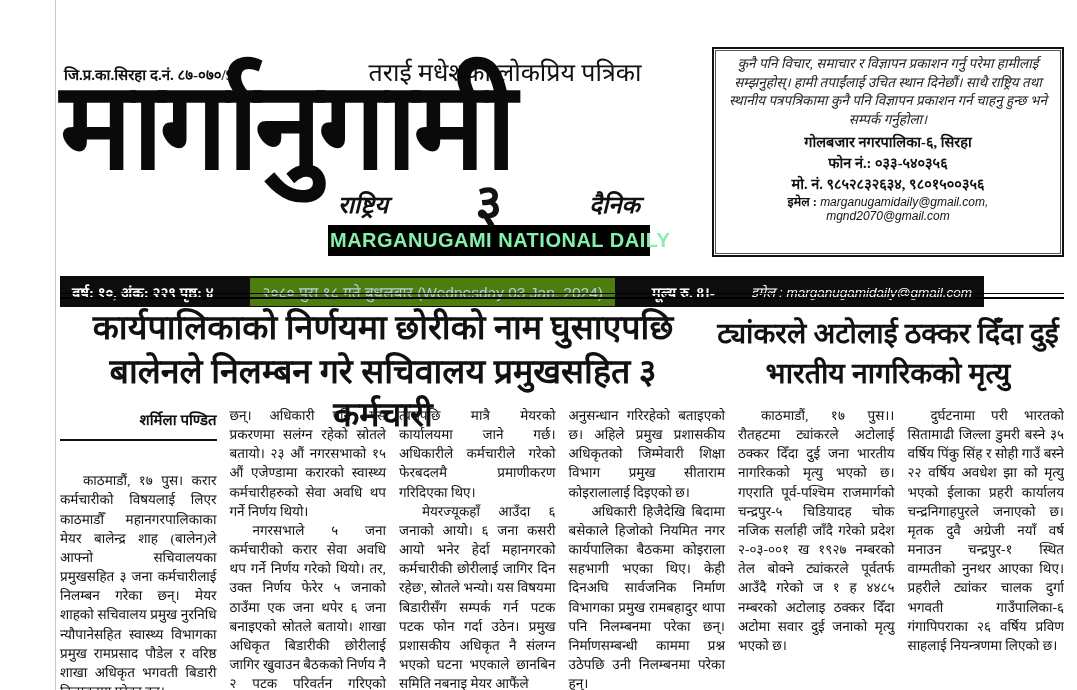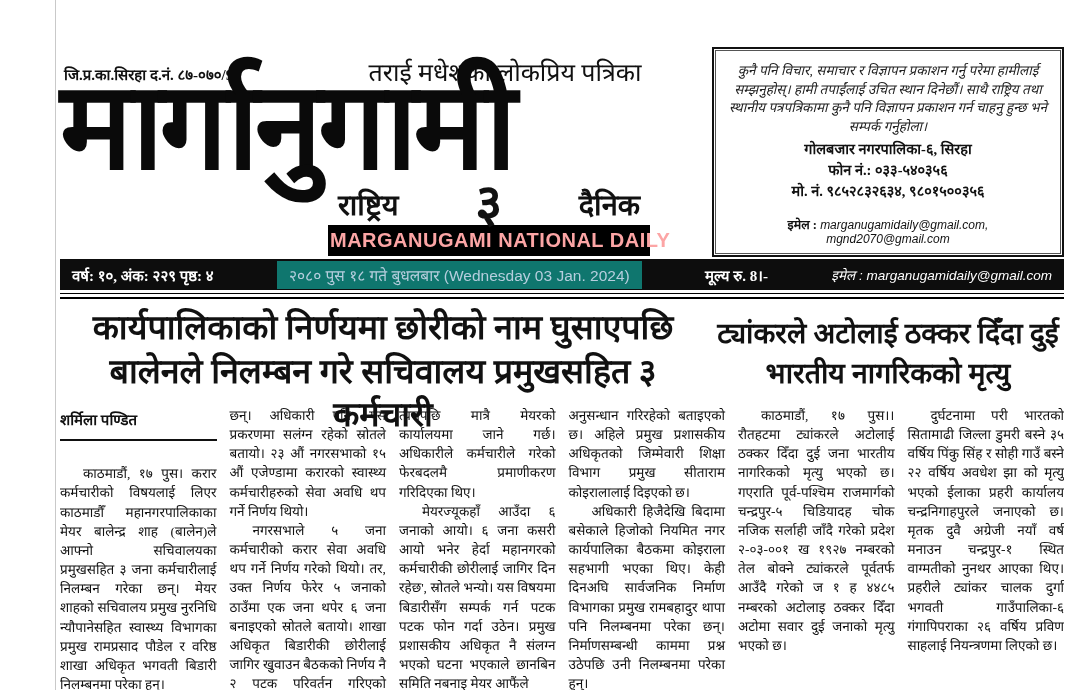--- a/index.html
+++ b/index.html
@@ -17,47 +17,47 @@
            font-size:25px;font-weight:normal;letter-spacing:0;}
   .masthead-wrap{position:absolute;left:60px;top:82px;width:652px;height:172px;}
   .masthead-text{
     position:absolute;left:0;top:-16px;width:100%;white-space:nowrap;
     font-size:122px;line-height:1;font-weight:bold;letter-spacing:-4px;color:#0a0a0a;
     transform:scaleX(0.99);transform-origin:left;
   }
   .masthead-overlay{position:absolute;left:268px;top:100px;width:322px;z-index:2;text-align:center;}
   .overlay-white{background:#fff;display:flex;justify-content:space-between;align-items:center;
                  padding:2px 10px 0 10px;}
-  .overlay-white .word{font-size:29px;font-weight:bold;}
+  .overlay-white .word{font-size:24px;font-weight:bold;font-style:italic;}
   .overlay-white .glyph{font-size:52px;font-weight:bold;line-height:.75;}
-  .overlay-black{background:#000;color:#fca5a5;margin-top:2px;
+  .overlay-black{background:#000;color:#86efac;margin-top:2px;
                  font-family:"Liberation Sans", sans-serif;font-weight:bold;
                  font-size:20px;letter-spacing:.5px;padding:4px 2px;white-space:nowrap;}
 
   
   .contact-box{
     position:absolute;left:712px;top:47px;width:352px;height:210px;z-index:3;
     background:#fff;border:2px solid #111;box-shadow:inset 0 0 0 1px #fff, inset 0 0 0 2px #555;
-    text-align:center;padding:13px 10px;box-sizing:border-box;
+    text-align:center;padding:6px 10px;box-sizing:border-box;
   }
   .cbox-notice{font-style:italic;font-size:13.5px;line-height:1.38;color:#222;}
   .cbox-title{font-size:17px;font-weight:bold;margin-top:3px;}
   .cbox-address,.cbox-phone,.cbox-mobile{font-size:14.5px;font-weight:bold;margin-top:1px;}
-  .cbox-email{font-size:12.5px;margin-top:18px;line-height:1.15;}
+  .cbox-email{font-size:12.5px;margin-top:2px;line-height:1.15;}
   .cbox-email .lbl{font-weight:bold;font-style:normal;}
   .cbox-email .em{font-style:italic;font-family:"Liberation Sans", sans-serif;font-size:12px;}
 
   
   .date-band{
-    position:absolute;left:60px;top:259px;width:1004px;height:31px;background:#0d0d0d;
+    position:absolute;left:60px;top:276px;width:924px;height:31px;background:#0d0d0d;
     display:flex;align-items:center;justify-content:space-between;
     padding:0 12px;box-sizing:border-box;color:#fff;
   }
   .band-issue{font-weight:bold;font-size:15px;}
-  .band-date{background:#0f766e;color:#b6cede;padding:3px 12px;font-size:15.5px;
+  .band-date{background:#4d7c0f;color:#b6cede;padding:3px 12px;font-size:15.5px;
              font-family:"Liberation Sans", sans-serif;}
   .band-price{font-weight:bold;font-size:15px;}
   .band-email{font-style:italic;font-size:13.5px;font-family:"Liberation Sans", sans-serif;}
   .double-rule{position:absolute;left:60px;top:293px;width:1004px;height:3px;
                border-top:1px solid #000;border-bottom:2px solid #000;}
 
   
   .headline-left{
     position:absolute;left:60px;top:306px;width:646px;text-align:center;
     font-size:34px;font-weight:bold;line-height:1.28;
@@ -67,22 +67,22 @@
     font-size:28.5px;font-weight:bold;line-height:1.4;
   }
 
   
   .body-row{
     position:absolute;left:60px;top:406px;width:1004px;height:284px;
     display:flex;gap:13px;overflow:hidden;
   }
   .col{flex:1 1 0;font-size:13.5px;line-height:1.42;text-align:justify;}
   .byline-wrap{
-    text-align:left;font-weight:bold;font-size:15px;
-    padding:4px 0 8px;border-bottom:2px solid #111;margin-bottom:23px;font-family:Liberation Serif, serif;
+    text-align:right;font-weight:bold;font-size:15px;
+    padding:4px 0 8px;border-bottom:2px solid #111;margin-bottom:30px;font-family:Liberation Serif, serif;
   }
   .col p{margin:0;text-indent:1.7em;}
   .col p.cont{text-indent:0;}
 </style>
 </head>
 <body>
 
 <div class="page">
 
   <div class="regno">जि.प्र.का.सिरहा द.नं. ८७-०७०/95</div>

